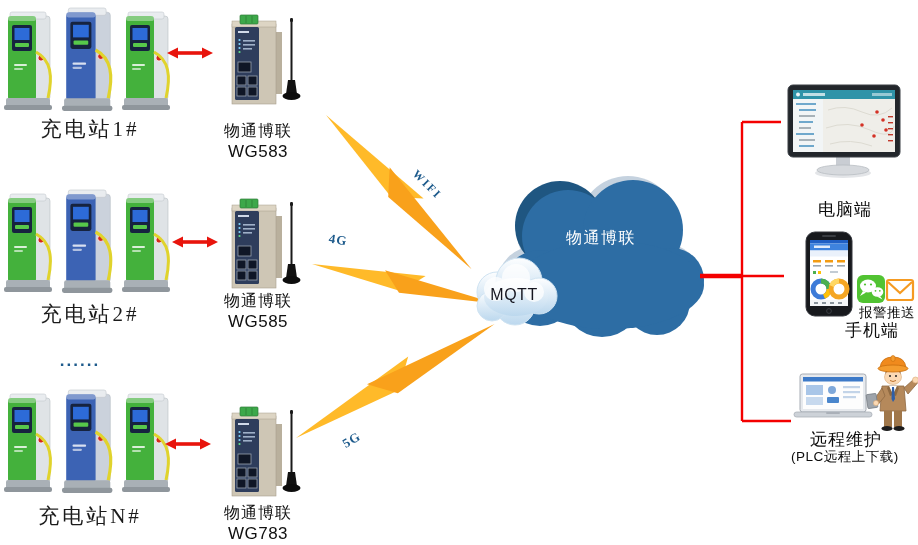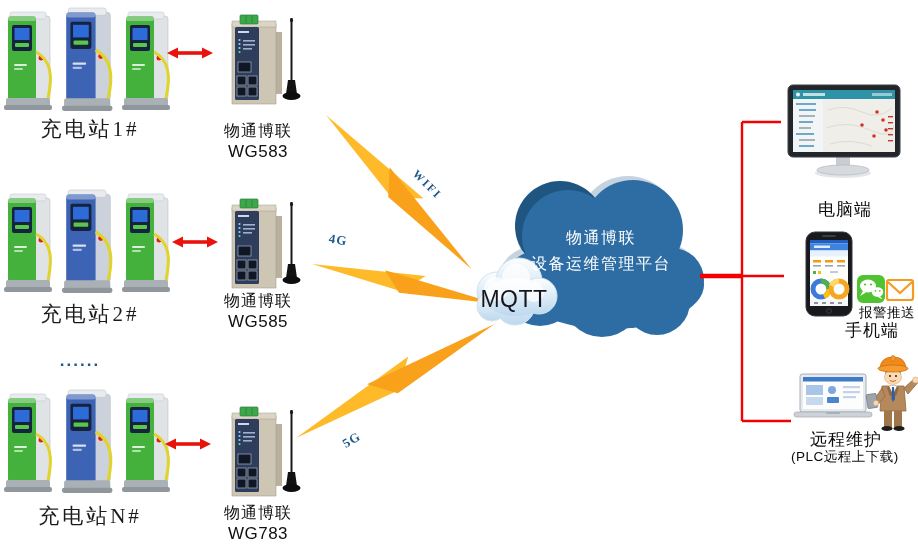--- a/index.html
+++ b/index.html
@@ -12,21 +12,21 @@
   svg{display:block;}
   .lbl{position:absolute;text-align:center;color:#111;line-height:1.15;white-space:nowrap;}
   .station-label{font-family:"Liberation Serif","DejaVu Serif",serif;font-size:21px;letter-spacing:3px;color:#1b1b1b;}
   .gw-brand{font-size:16px;color:#101010;letter-spacing:1px;}
   .gw-model{font-size:17px;color:#101010;letter-spacing:.5px;text-align:center;}
   .link-label{font-family:"Liberation Serif","DejaVu Serif",serif;font-weight:bold;color:#1e5b8c;}
   .wifi{font-size:11.5px;letter-spacing:2px;transform:rotate(45deg);}
   .g4{font-size:13px;letter-spacing:1px;transform:rotate(9deg);}
   .g5{font-size:13px;letter-spacing:1px;transform:rotate(-31deg);}
   .dots{font-size:17px;font-weight:bold;color:#1e5b8c;letter-spacing:2px;}
-  .mqtt-label{font-size:23px;color:#15151f;letter-spacing:.5px;}
+  .mqtt-label{font-size:16px;color:#15151f;letter-spacing:.5px;}
   .cloud-line{font-size:16px;color:#ffffff;letter-spacing:1.5px;}
   .client-label{font-size:17px;color:#0d0d0d;letter-spacing:1px;}
   .small-label{font-size:13.5px;color:#0d0d0d;letter-spacing:.5px;}
 </style>
 </head>
 <body>
 
 <div id="stage">
 
 <svg width="918" height="545" viewBox="0 0 918 545">
@@ -326,21 +326,20 @@
 <div class="lbl gw-model" style="left:198px;top:312px;width:120px;">WG585</div>
 <div class="lbl gw-brand" style="left:198px;top:504px;width:120px;">物通博联</div>
 <div class="lbl gw-model" style="left:198px;top:524px;width:120px;">WG783</div>
 
 <div class="lbl link-label wifi" style="left:402px;top:178px;width:50px;">WIFI</div>
 <div class="lbl link-label g4" style="left:318px;top:233px;width:40px;">4G</div>
 <div class="lbl link-label g5" style="left:332px;top:433px;width:40px;">5G</div>
 <div class="lbl mqtt-label" style="left:479px;top:286px;width:70px;">MQTT</div>
 
 <div class="lbl cloud-line" style="left:521px;top:229px;width:160px;">物通博联</div>
-<div class="lbl cloud-line" style="left:511px;top:255px;width:180px;">设备运维管理平台</div>
 
 <div class="lbl client-label" style="left:795px;top:174px;width:100px;margin-top:26px;">电脑端</div>
 <div class="lbl small-label" style="left:846px;top:305px;width:82px;">报警推送</div>
 <div class="lbl client-label" style="left:799px;top:321px;width:100px;text-align:right;">手机端</div>
 <div class="lbl small-label" style="left:775px;top:449px;width:140px;">(PLC远程上下载)</div>
 <div class="lbl client-label" style="left:786px;top:430px;width:120px;">远程维护</div>
 
 </div>
 
 </body></html>

